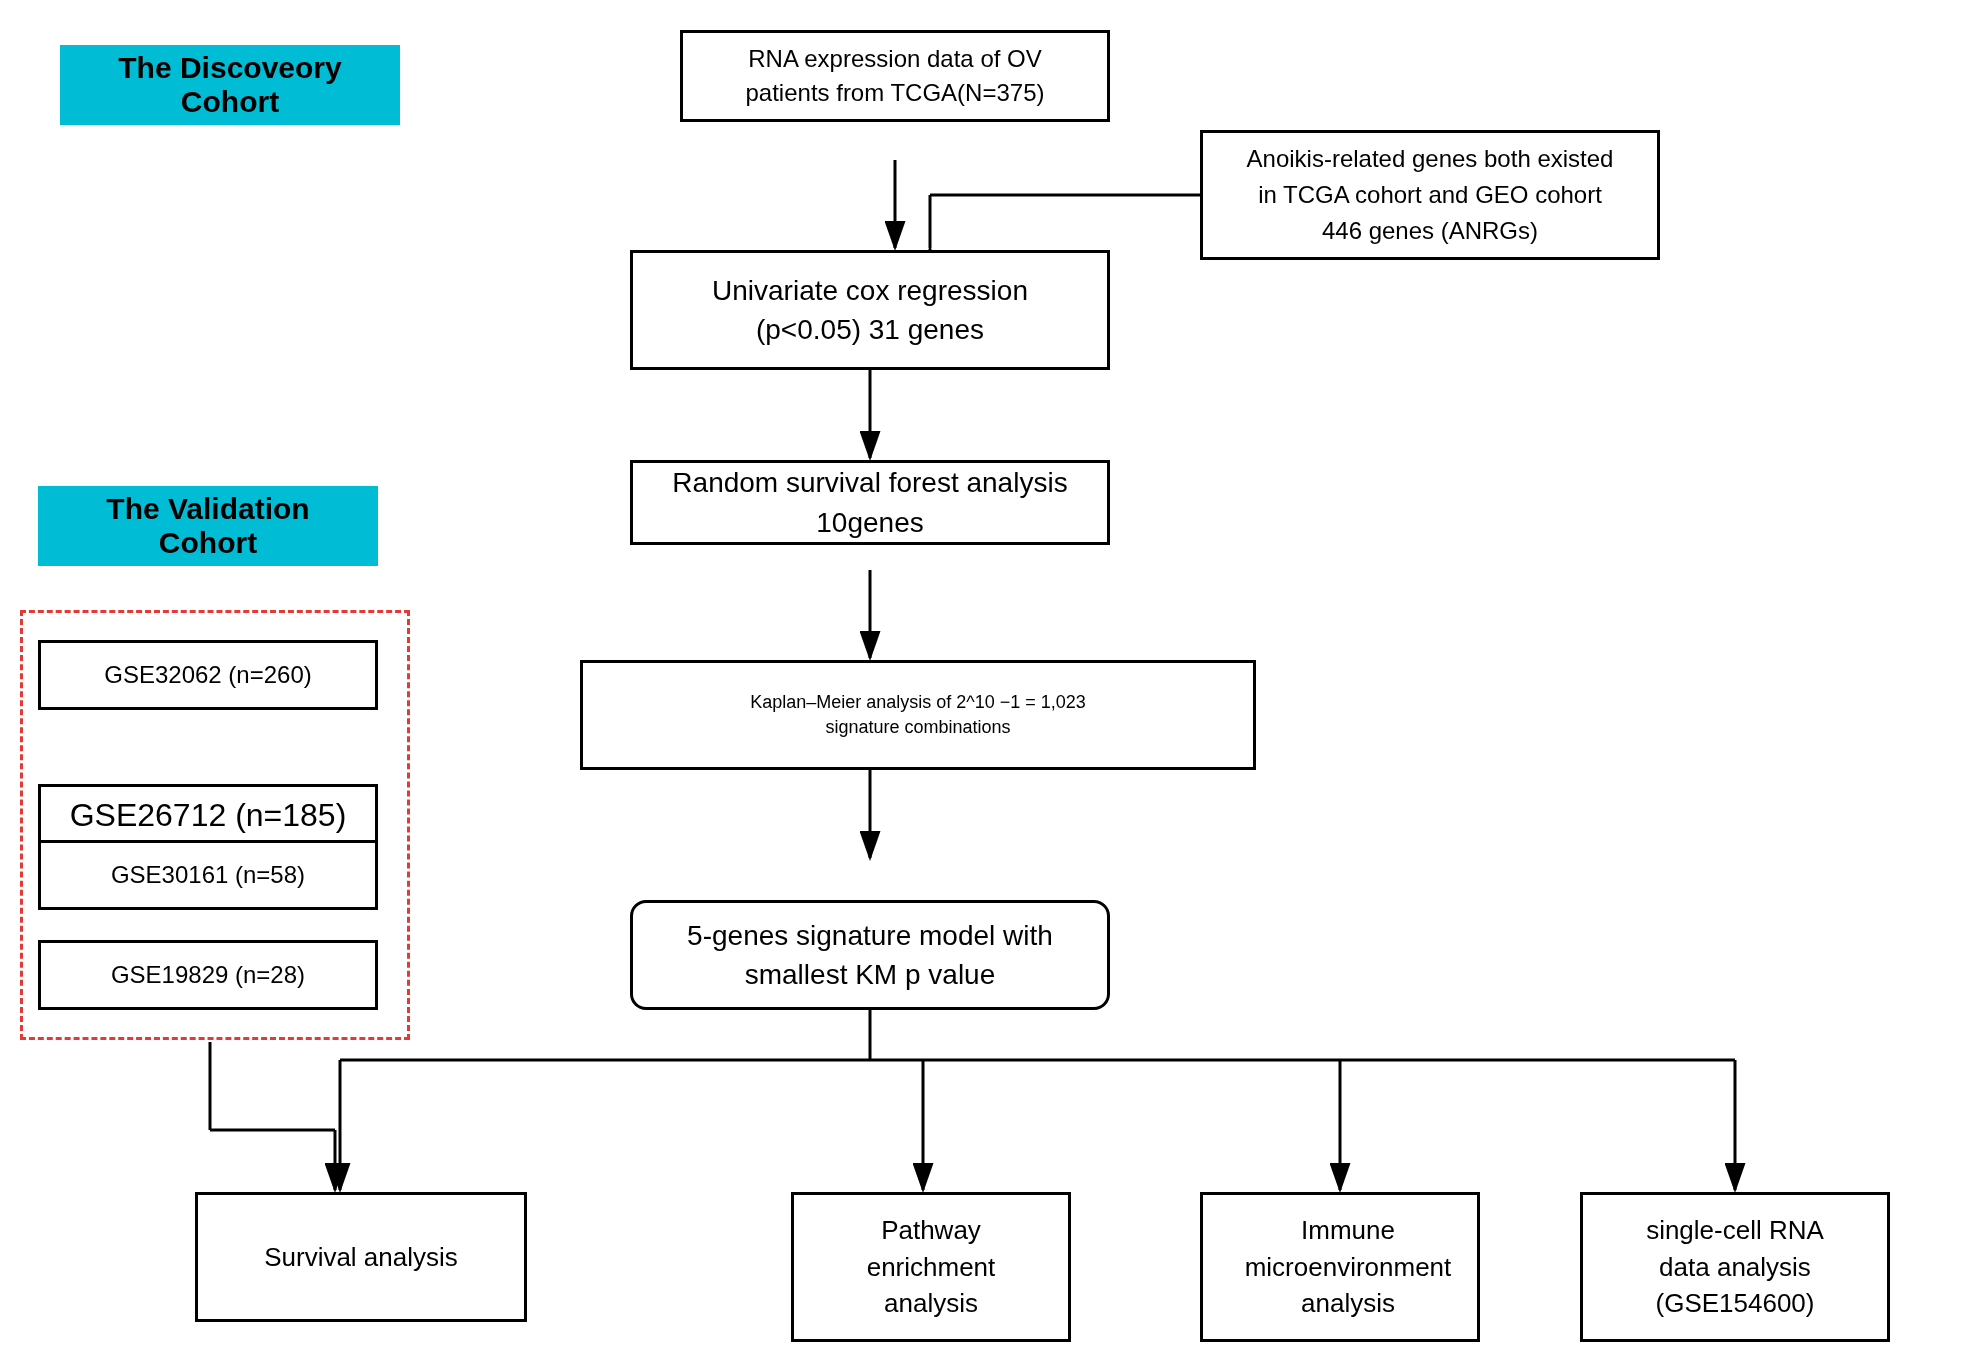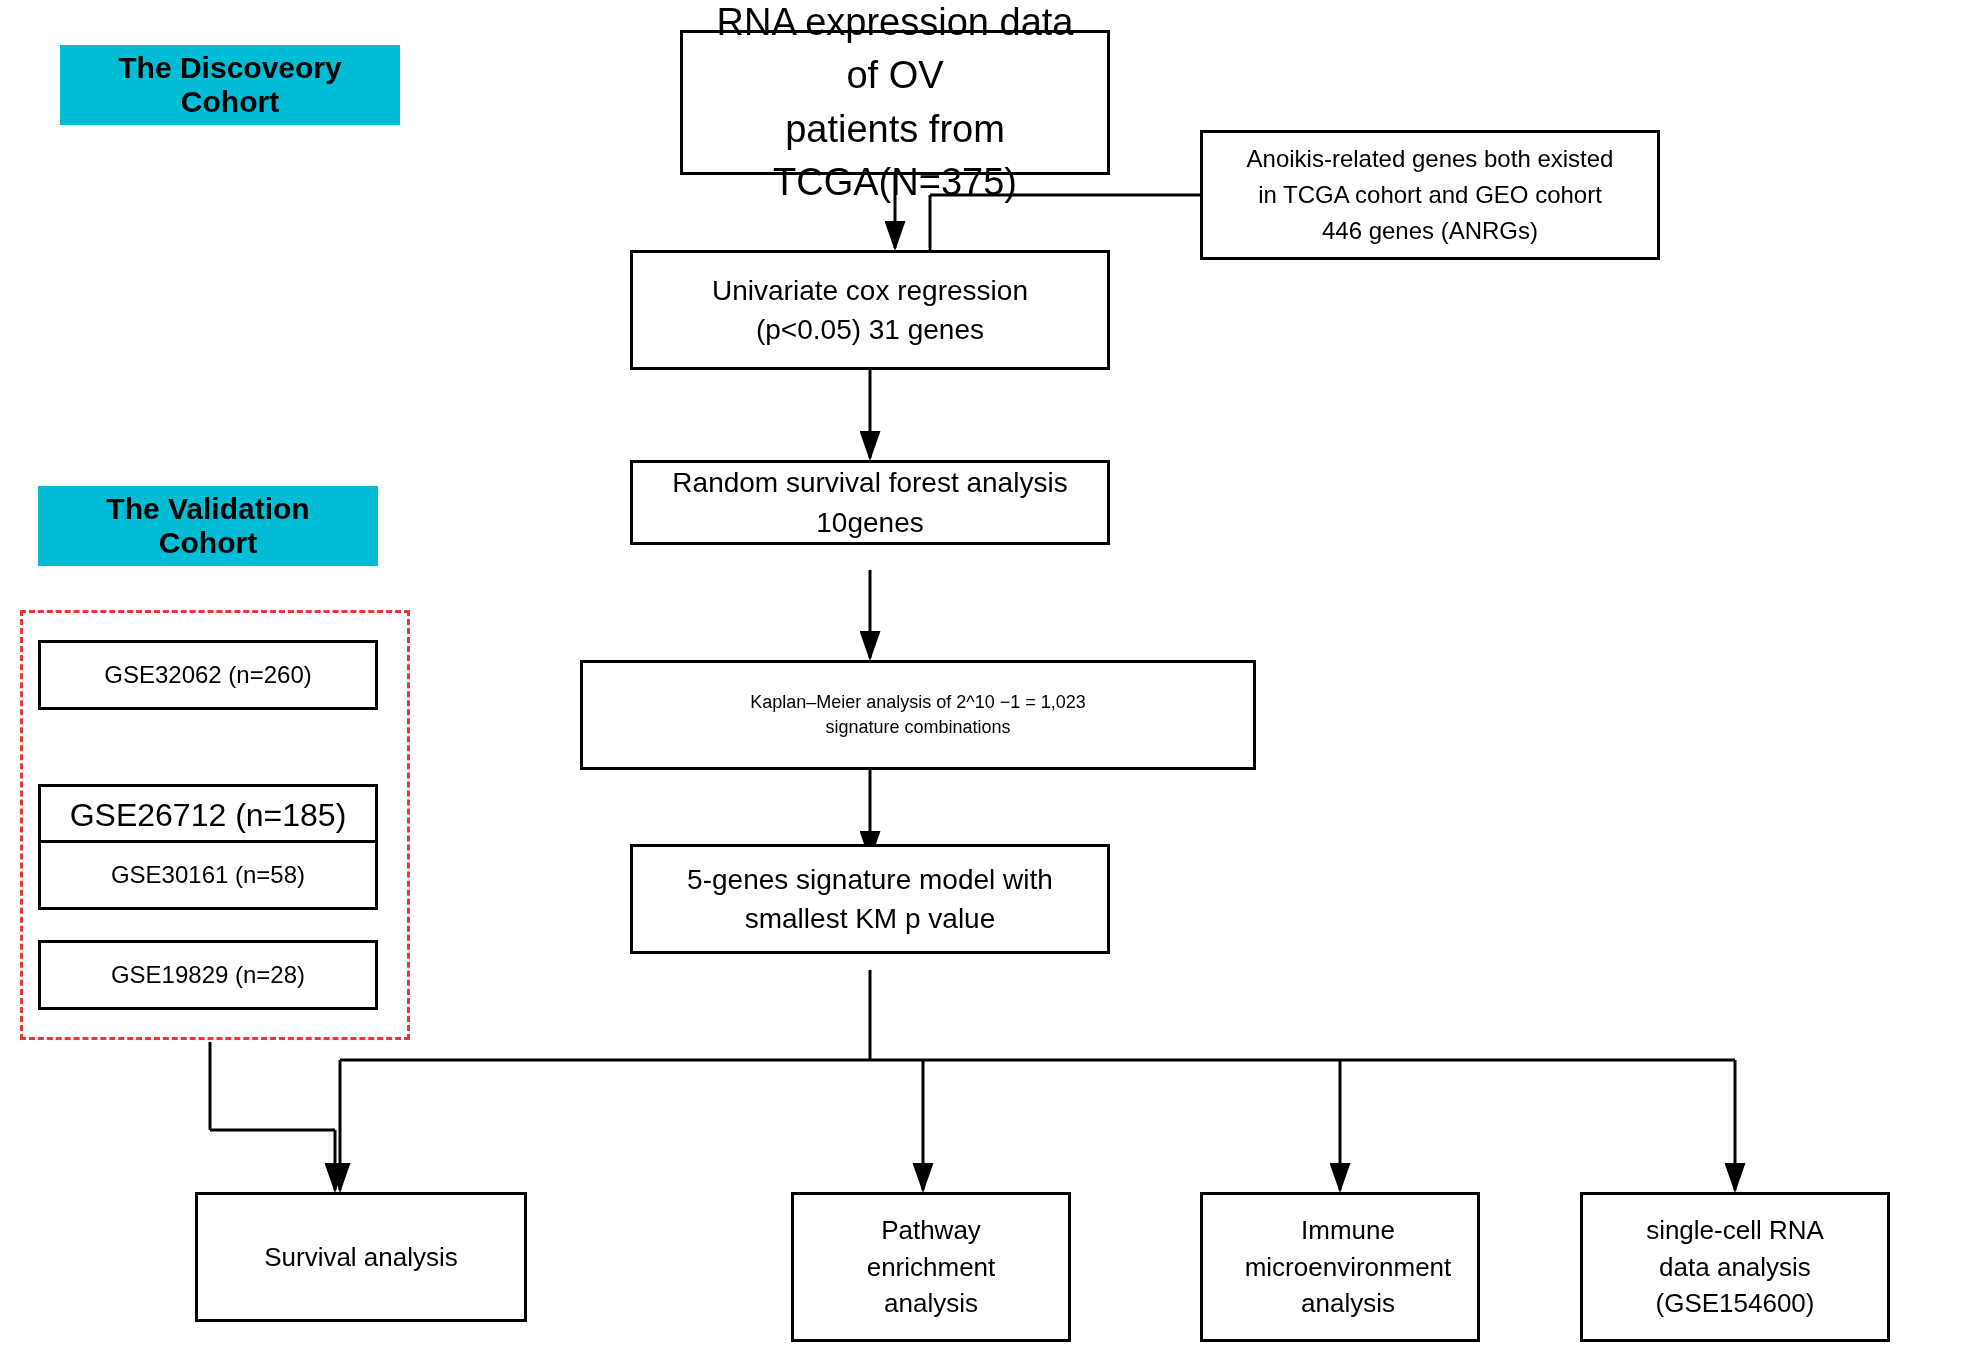--- a/index.html
+++ b/index.html
@@ -106,31 +106,31 @@
     <line x1="210" y1="1042" x2="210" y2="1130" stroke="#000" stroke-width="3"></line>
     <line x1="210" y1="1130" x2="335" y2="1130" stroke="#000" stroke-width="3"></line>
     <line x1="335" y1="1130" x2="335" y2="1190" stroke="#000" stroke-width="3" marker-end="url(#arrowhead)"></line>
 
   </svg>
 
   <div class="cyan-box" style="left:38px; top:486px; width:340px; height:80px;">The Validation Cohort</div>
 
   <div class="cyan-box" style="left:60px; top:45px; width:340px; height:80px;">The Discoveory Cohort</div>
 
-  <div class="flow-box" style="left:680px; top:30px; width:430px; height:145px; font-size:38px;">RNA expression data of OV<br>patients from TCGA(N=375)</div>
+  <div class="flow-box" style="left:680px; top:30px; width:430px; height:92px; font-size:24px;">RNA expression data of OV<br>patients from TCGA(N=375)</div>
 
   <div class="flow-box" style="left:1200px; top:130px; width:460px; height:130px; font-size:24px; line-height:1.5;">Anoikis-related genes both existed<br>in TCGA cohort and GEO cohort<br>446 genes (ANRGs)</div>
 
   <div class="flow-box" style="left:630px; top:250px; width:480px; height:120px; font-size:28px;">Univariate cox regression<br>(p&lt;0.05)  31 genes</div>
 
   <div class="flow-box" style="left:630px; top:460px; width:480px; height:85px; font-size:28px;">Random survival forest analysis<br>10genes</div>
 
   <div class="flow-box" style="left:580px; top:660px; width:676px; height:110px; font-size:18px;">Kaplan–Meier analysis of 2^10 −1 = 1,023<br>signature combinations</div>
 
-  <div class="flow-box" style="left:630px; top:844px; width:480px; height:110px; font-size:28px;">5-genes signature model with<br>smallest KM p value</div>
+  <div class="flow-box" style="left:630px; top:900px; width:480px; height:110px; font-size:28px;border-radius:16px;">5-genes signature model with<br>smallest KM p value</div>
 
   <div class="dashed-red" style="left:20px; top:610px; width:390px; height:430px;"></div>
 
   <div class="flow-box" style="left:38px; top:640px; width:340px; height:70px; font-size:24px;">GSE32062 (n=260)</div>
 
   <div class="flow-box" style="left:38px; top:784px; width:340px; height:62px; font-size:32px;">GSE26712 (n=185)</div>
 
   <div class="flow-box" style="left:38px; top:840px; width:340px; height:70px; font-size:24px;">GSE30161 (n=58)</div>
 
   <div class="flow-box" style="left:38px; top:940px; width:340px; height:70px; font-size:24px;">GSE19829 (n=28)</div>

